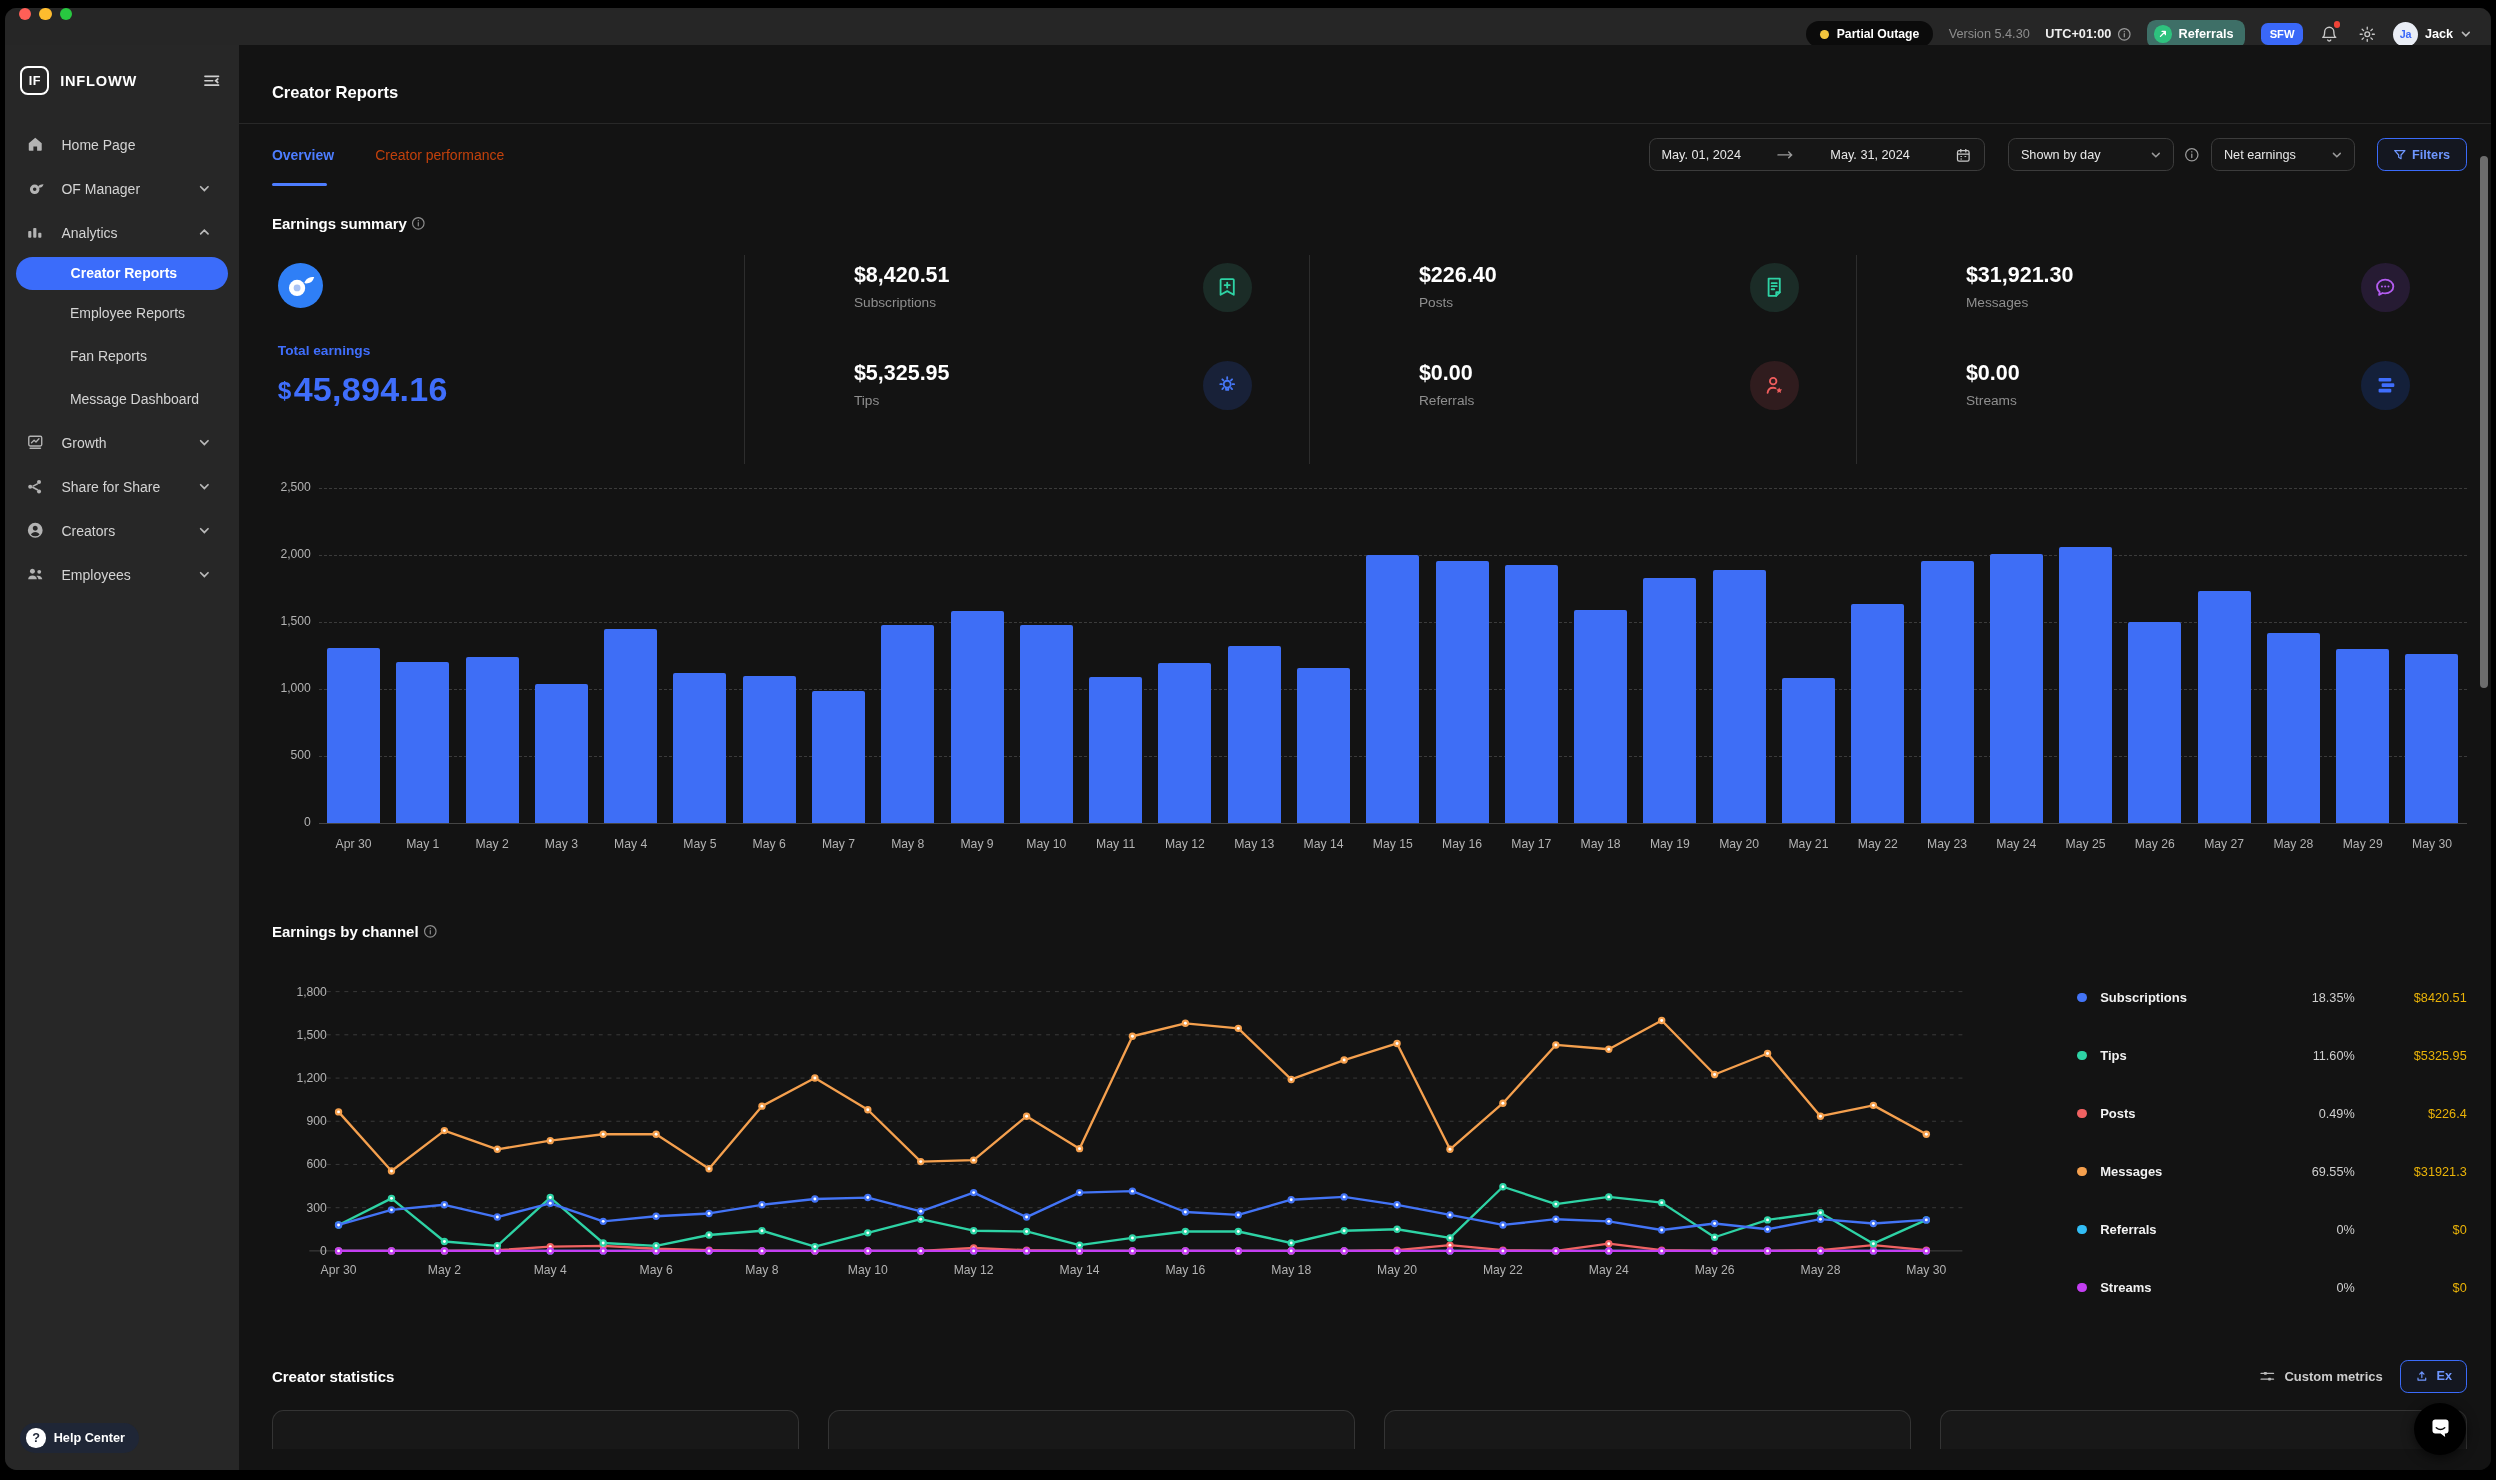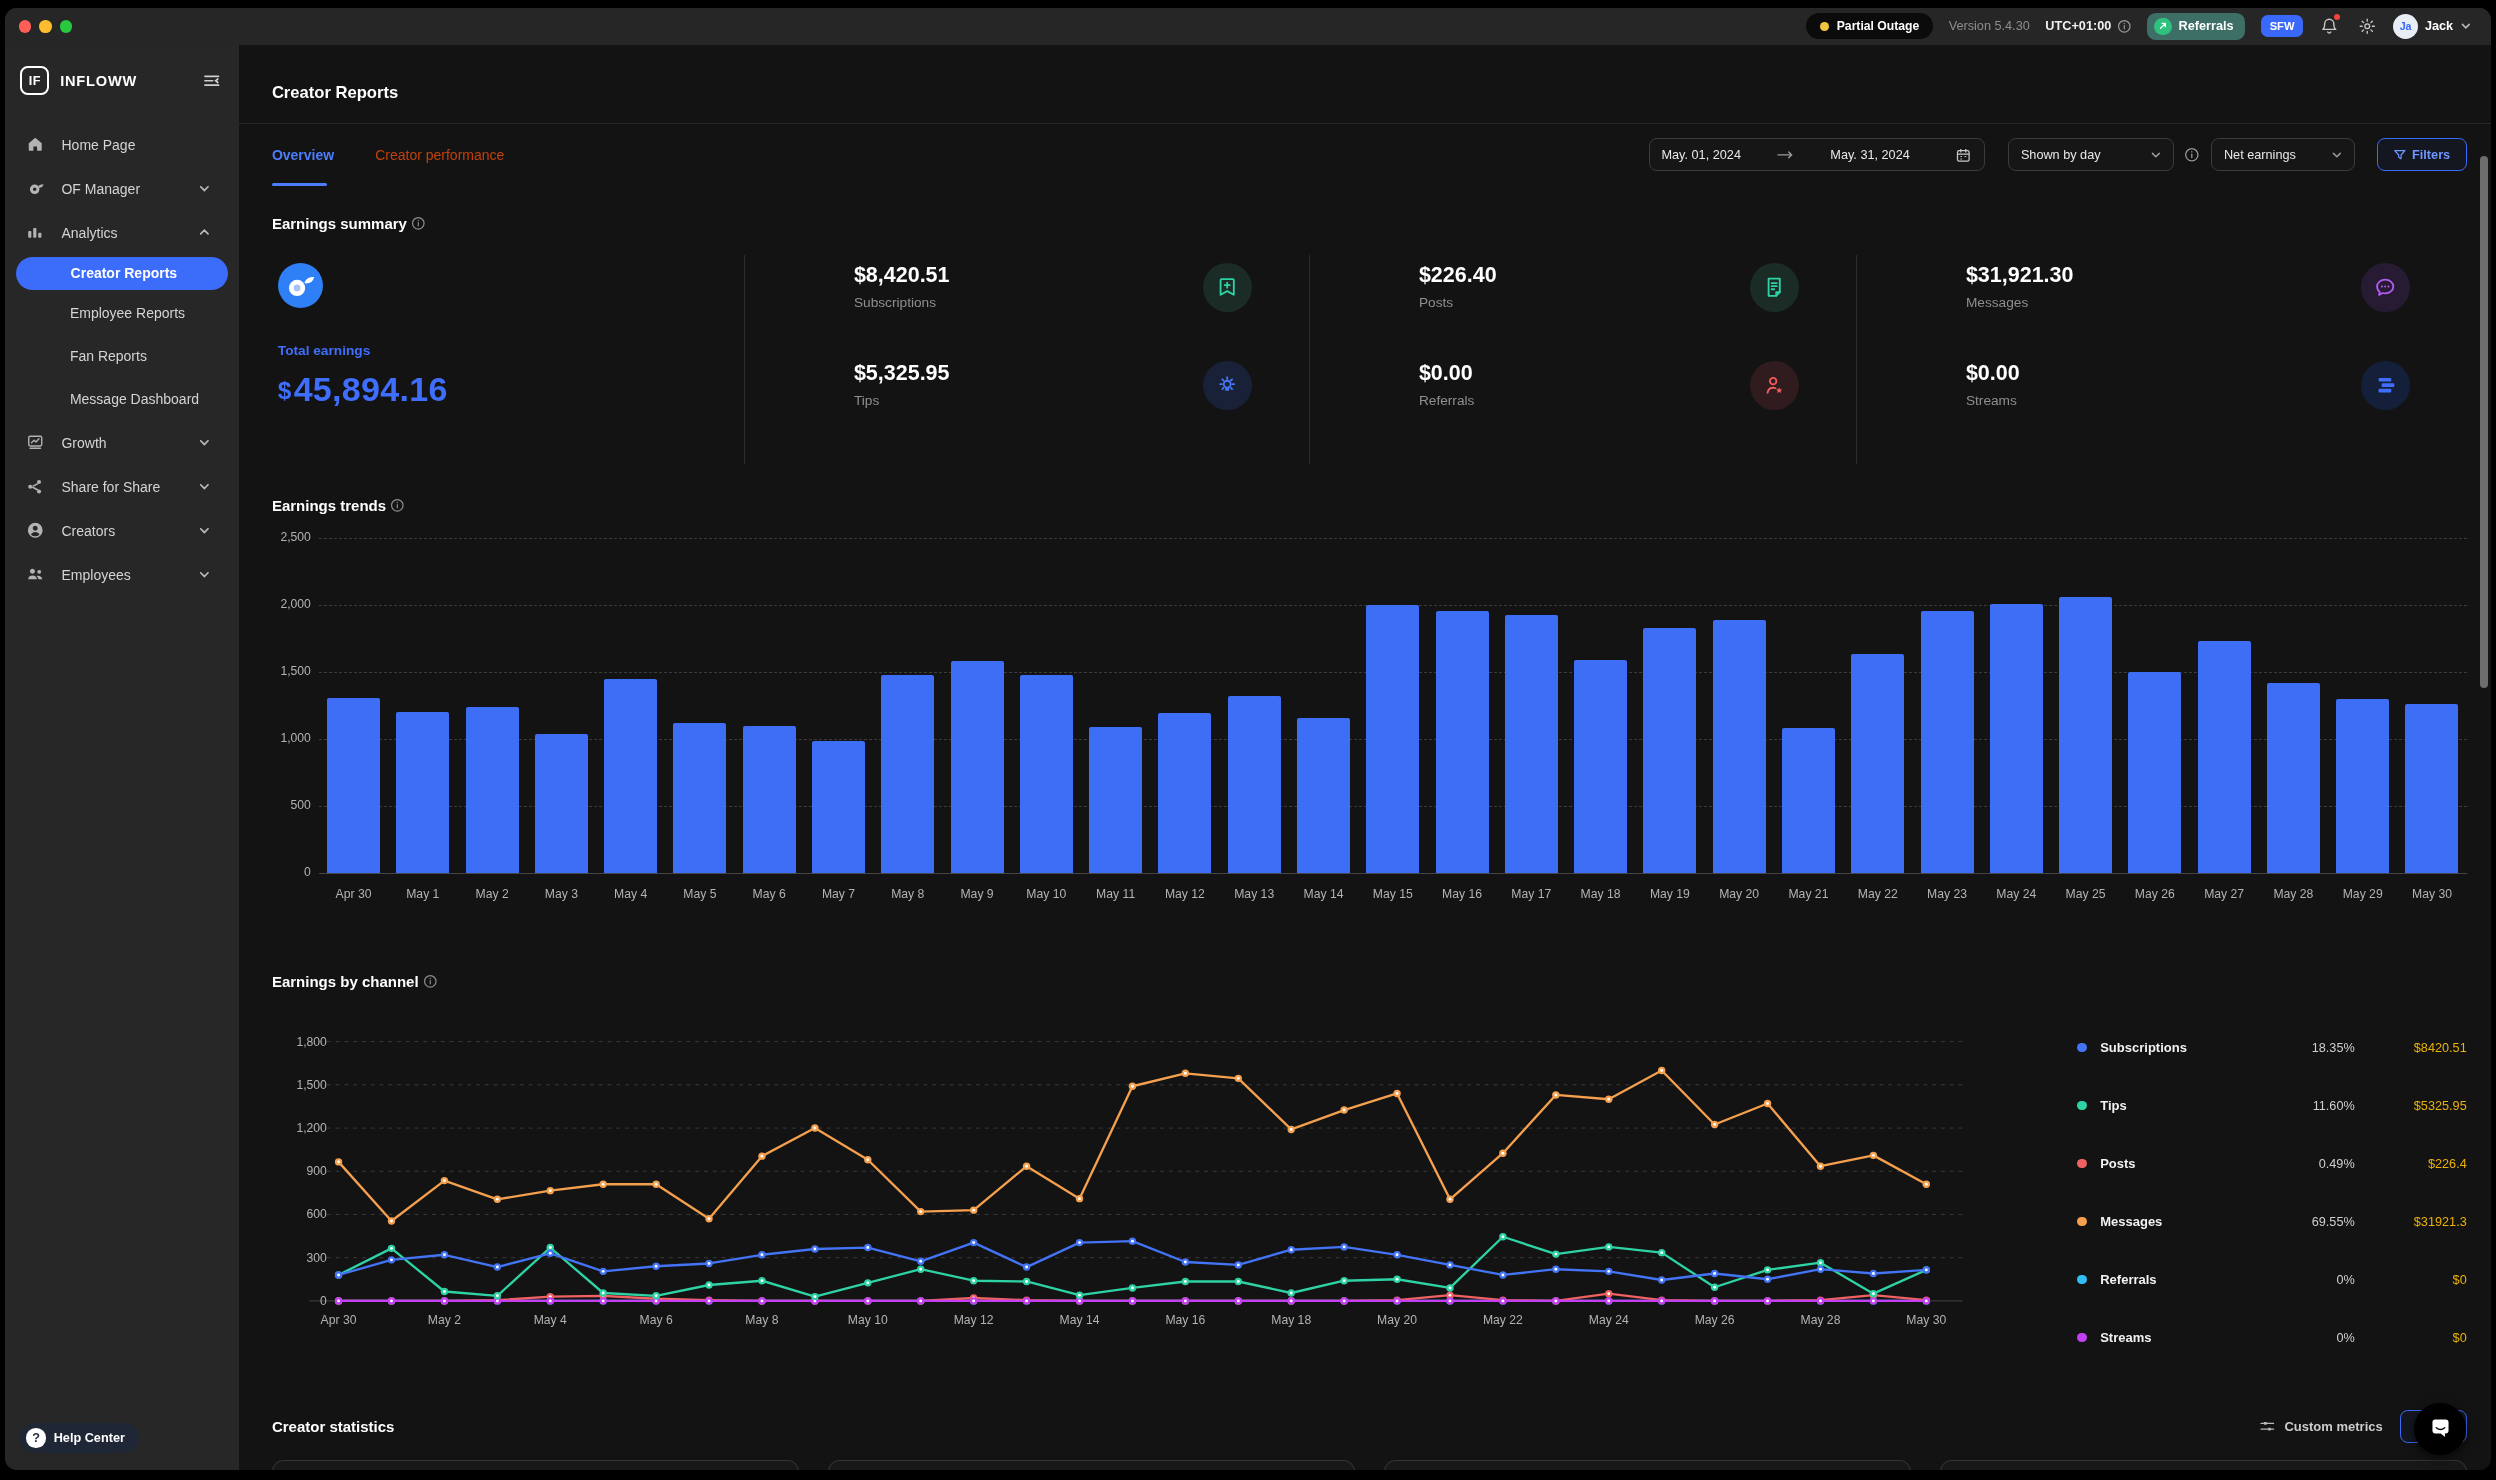--- a/index.html
+++ b/index.html
@@ -1,21 +1,21 @@
 <!DOCTYPE html>
 <html><head>
 <meta charset="utf-8">
 <style>
   * { margin:0; padding:0; box-sizing:border-box; }
   html,body { width:2497px; height:1480px; background:#000; overflow:hidden;
     font-family:"Liberation Sans","DejaVu Sans",sans-serif; }
   .window { position:absolute; left:4.9px; top:7.8px; right:4.9px; bottom:9.8px;
     background:#131313; border-radius:11.7px; overflow:hidden; }
   
-  .topbar { height:37px; background:#262626; display:flex; align-items:center; padding:0 19.5px 0 13.7px; }
+  .topbar { height:37px; background:#262626; display:flex; align-items:flex-start; padding:0 19.5px 0 13.7px;flex-direction:column; }
   .lights { display:flex; gap:7.8px; }
   .light { width:12.7px; height:12.7px; border-radius:50%; }
   .l-red{background:#ff5f57}.l-yellow{background:#febc2e}.l-green{background:#28c840}
   .tb-right { margin-left:auto; display:flex; align-items:center; gap:15.6px; }
   .status-pill { display:flex; align-items:center; gap:7.8px; background:#0b0b0b; border-radius:13.7px; padding:5.9px 13.7px; }
   .status-dot { width:8.8px; height:8.8px; border-radius:50%; background:#f2c53d; }
   .status-pill span { color:#fff; font-size:12.2px; font-weight:700; }
   .tb-version { color:#8d8d8d; font-size:12.7px; }
   .tb-tz { color:#efefef; font-size:12.7px; font-weight:700; display:flex; align-items:center; gap:5.9px; }
   .ref-pill { display:flex; align-items:center; gap:6.8px; background:#3e6f67; border-radius:8.8px; padding:4.9px 11.7px 4.9px 6.8px; cursor:pointer; }
@@ -461,29 +461,20 @@
                 <svg width="24.4" height="24.4" viewBox="0 0 24 24" fill="currentColor">
                   <rect x="5.5" y="4.8" width="12.5" height="3.6" rx="1"></rect>
                   <rect x="8.5" y="10.2" width="12.5" height="3.6" rx="1"></rect>
                   <rect x="5.5" y="15.6" width="12.5" height="3.6" rx="1"></rect>
                 </svg>
               </span>
             </div>
           </div>
       </div>
 
-      <div class="sec-head" style="margin-top:33px">
-        <span>Earnings trends</span>
-        <span class="ic">
-            <svg width="14.6" height="14.6" viewBox="0 0 16 16" fill="none" stroke="#8d8d8d" stroke-width="1.3">
-              <circle cx="8" cy="8" r="6.3"></circle>
-              <path d="M8 7.2v3.6M8 4.8v.3" stroke-linecap="round"></path>
-            </svg>
-          </span>
-      </div>
       <div id="bar-chart">
           <div class="bc-grid" style="top:0px"></div>
           <div class="bc-ylab" style="top:-7.8px">2,500</div>
           <div class="bc-grid" style="top:67px"></div>
           <div class="bc-ylab" style="top:59px">2,000</div>
           <div class="bc-grid" style="top:134px"></div>
           <div class="bc-ylab" style="top:126px">1,500</div>
           <div class="bc-grid" style="top:201px"></div>
           <div class="bc-ylab" style="top:193px">1,000</div>
           <div class="bc-grid" style="top:268px"></div>

